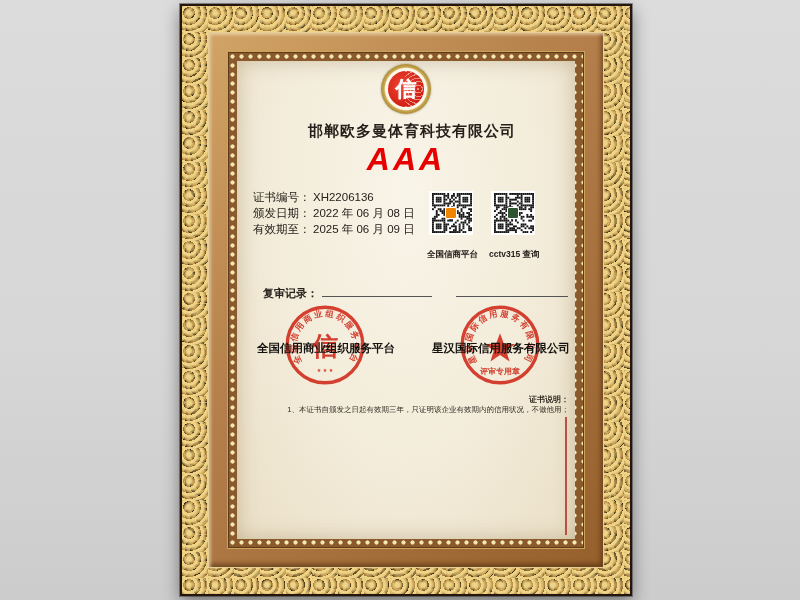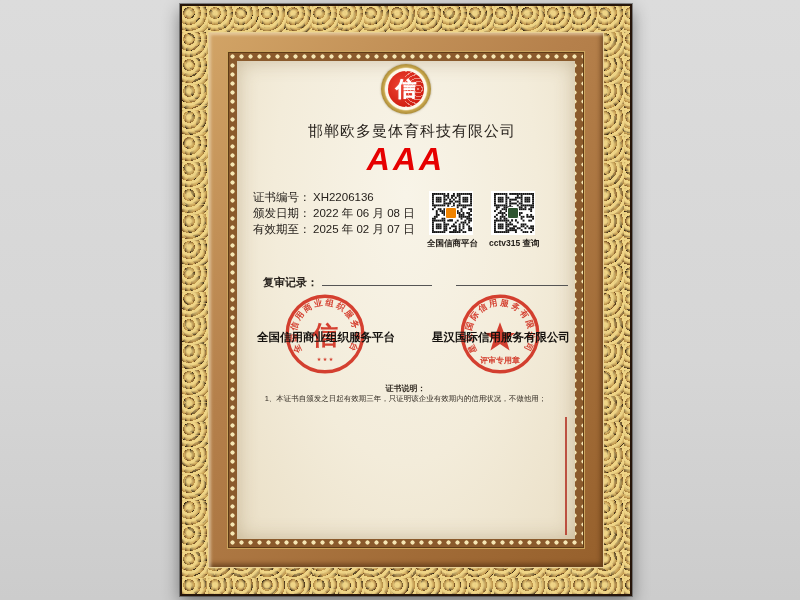--- a/index.html
+++ b/index.html
@@ -48,49 +48,49 @@
     background:radial-gradient(circle,#fdf8ea 58%,#caa84e 62%,#8f7224 78%,#b99a46 88%,#6e5518 100%);
     box-shadow:0 0 2px rgba(80,60,10,.5);}
   .emblem-red{position:absolute;left:7px;top:7px;right:7px;bottom:7px;border-radius:50%;overflow:hidden;
     background:radial-gradient(circle at 40% 40%,#ef4434,#cf1d10 75%);}
   .emblem-red .fp{position:absolute;left:46%;top:0;width:54%;height:100%;
     background:repeating-radial-gradient(circle at 70% 50%, rgba(255,225,218,.55) 0 1px, rgba(0,0,0,0) 1px 3.5px);}
   .emblem-char{position:absolute;left:0;top:0;width:100%;height:100%;display:flex;align-items:center;justify-content:center;
     color:#fff;font-size:21px;font-weight:bold;text-shadow:0 0 1px #fff;}
   
   .cert-title{margin-top:6px;font-size:23px;font-weight:900;letter-spacing:3px;color:#1d1a16;}
-  .company{margin-top:8px;font-size:15px;font-weight:normal;letter-spacing:1px;color:#241f1a;padding-left:12px;}
+  .company{margin-top:8px;font-size:15px;font-weight:bold;letter-spacing:1px;color:#241f1a;padding-left:12px;}
   .credit-code{margin-top:13px;font-size:10px;font-weight:bold;color:#4a443d;letter-spacing:.4px;}
   .rating{margin-top:2px;font-size:32px;line-height:32px;font-weight:bold;letter-spacing:3px;}
   .desc{margin:6px 8px 0;font-size:12px;line-height:16px;font-weight:600;text-align:justify;text-indent:24px;color:#2b2620;}
   
   .mid-row{display:flex;justify-content:space-between;align-items:flex-start;margin:14px 38px 0 16px;}
   .details{text-align:left;}
   .detail-line{font-size:11.5px;line-height:16px;font-weight:normal;color:#26211c;white-space:nowrap;}
   .detail-line .lbl{display:inline-block;width:60px;}
   .qr-box{display:flex;gap:14px;padding-top:2px;}
   .qr-item{width:48px;}
   .qr-tile{position:relative;width:44px;height:44px;background:#fff;padding:2px 0 0 2px;box-sizing:border-box;margin:0 auto;}
   .qr-center{position:absolute;left:16px;top:16px;width:12px;height:12px;border:1.5px solid #fff;border-radius:2px;box-sizing:border-box;}
-  .qr-label{margin-top:3px;font-size:8.5px;font-weight:bold;color:#26211c;white-space:nowrap;text-align:center;}
+  .qr-label{margin-top:14px;font-size:8.5px;font-weight:bold;color:#26211c;white-space:nowrap;text-align:center;}
   
   .review{margin:24px 0 0 26px;text-align:left;font-size:11px;font-weight:bold;color:#26211c;height:14px;}
   .review .ln{display:inline-block;height:11px;border-bottom:1px solid #555;}
   .review .ln1{width:110px;margin-left:4px;}
   .review .ln2{width:112px;margin-left:24px;}
   
   .seal-row{position:relative;height:90px;margin-top:2px;}
   .seal{position:absolute;top:2px;width:84px;height:84px;mix-blend-mode:multiply;opacity:.95;}
   .seal.left{left:46px;}
   .seal.right{left:221px;}
   .issuer{position:absolute;top:40px;height:15px;font-size:11.5px;font-weight:bold;color:#14110e;text-align:center;z-index:2;}
   .issuer.left{left:0;width:178px;}
   .issuer.right{left:178px;width:172px;}
   
-  .notes{margin:4px 6px 0 5px;text-align:center;color:#332c24;}
+  .notes{margin:4px 6px 0 5px;text-align:right;color:#332c24;}
   .notes-title{font-size:8px;font-weight:bold;line-height:10px;}
   .note-line{font-size:7.5px;line-height:10.5px;white-space:nowrap;overflow:hidden;}
 </style>
 </head>
 <body>
 
 <div class="frame">
   <div class="band-smooth">
     <div class="band-bead">
       <div class="paper">
@@ -104,21 +104,21 @@
           </div>
         </div>
 
         <div class="company">邯郸欧多曼体育科技有限公司</div>
         <div class="rating" id="rating" style="color: rgb(230, 0, 0); font-style: italic;">AAA</div>
 
         <div class="mid-row">
           <div class="details">
             <div class="detail-line"><span class="lbl">证书编号：</span><span>XH2206136</span></div>
             <div class="detail-line"><span class="lbl">颁发日期：</span><span>2022 年 06 月 08 日</span></div>
-            <div class="detail-line"><span class="lbl">有效期至：</span><span>2025 年 02 月 07 日</span></div>
+            <div class="detail-line"><span class="lbl">有效期至：</span><span>2025 年 06 月 09 日</span></div>
           </div>
           <div class="qr-box">
             <div class="qr-item">
               <div class="qr-tile">
                 <svg class="qr-modules" viewBox="0 0 42 42" width="40" height="40" fill="#141414">
                     <rect x="0" y="0" width="2" height="2"></rect>
                     <rect x="2" y="0" width="2" height="2"></rect>
                     <rect x="4" y="0" width="2" height="2"></rect>
                     <rect x="6" y="0" width="2" height="2"></rect>
                     <rect x="8" y="0" width="2" height="2"></rect>

